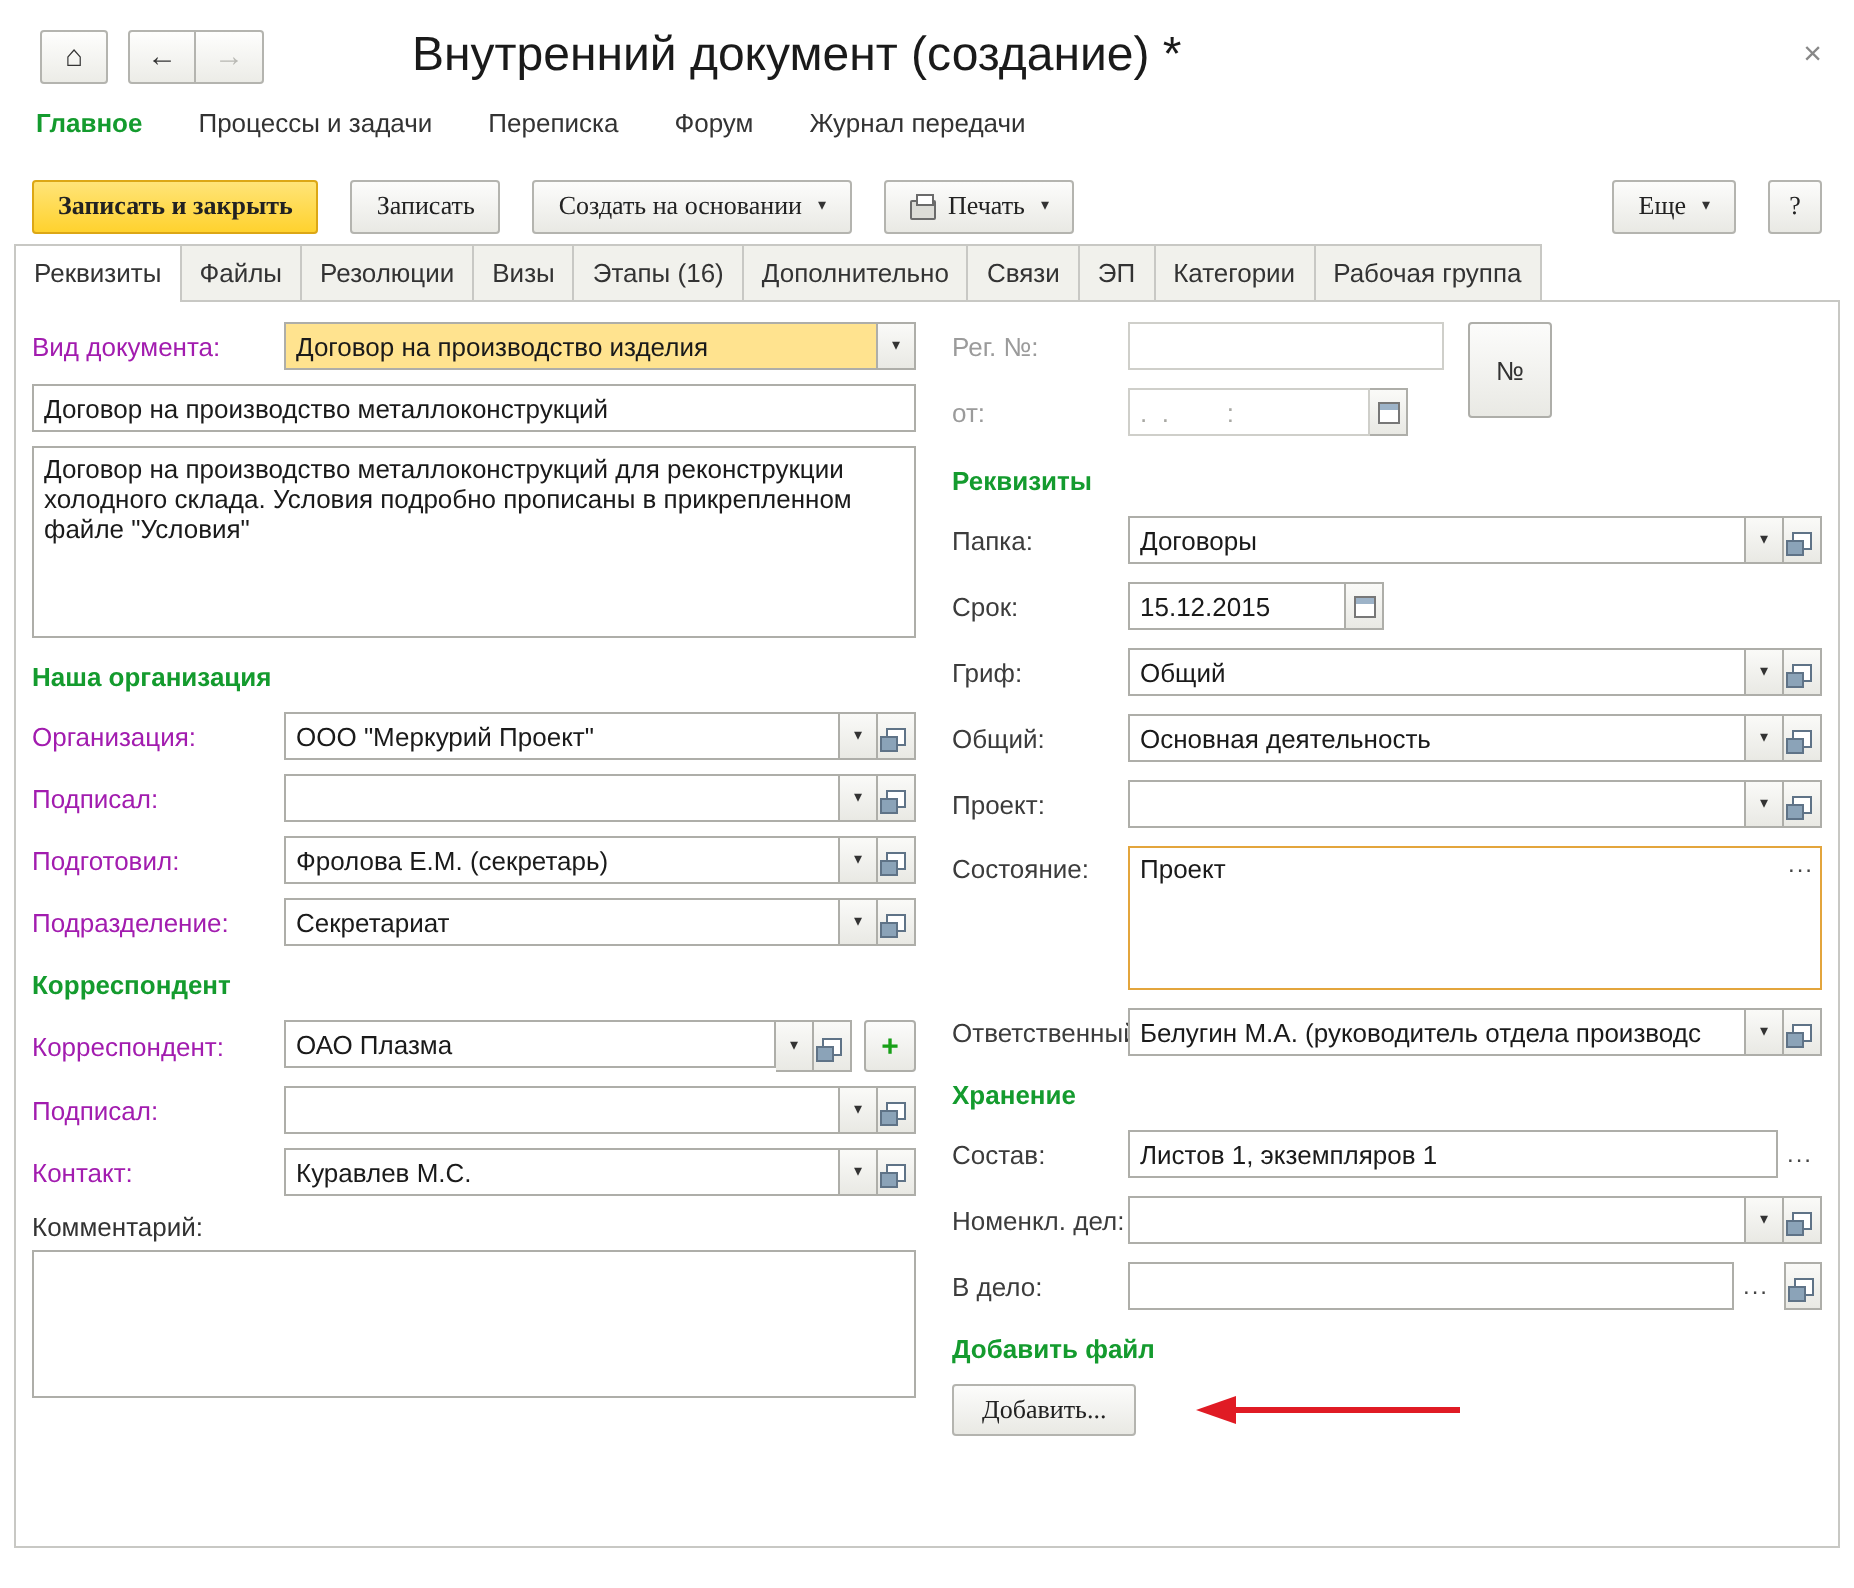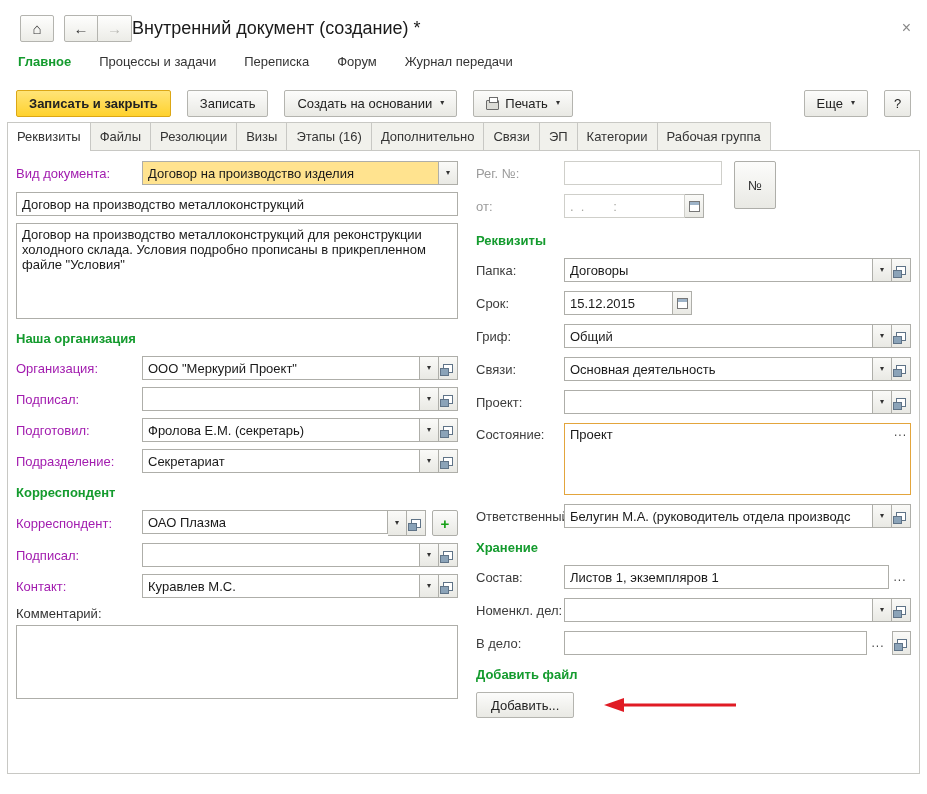--- a/index.html
+++ b/index.html
@@ -8,33 +8,33 @@
   .window{width:927px;height:794px;position:relative;background:#fff;overflow:hidden}
 
   
   .titlebar{display:flex;align-items:center;padding:10px 16px 0 20px;height:46px}
   .nbtn{height:27px;min-width:34px;border:1px solid #b4b4af;border-radius:2px;
         background:linear-gradient(#fefefd,#ecece7);display:inline-flex;align-items:center;
         justify-content:center;font-size:15px;color:#333;cursor:pointer;font-family:inherit}
   .nav-pair{display:flex;margin-left:10px}
   .nav-pair .nbtn:first-child{border-radius:2px 0 0 2px}
   .nav-pair .nbtn:last-child{border-left:none;border-radius:0 2px 2px 0;color:#b9b9b4}
-  .title{font-size:18px;color:#1a1a1a;white-space:nowrap}
+  .title{font-size:24px;margin-left:74px;color:#1a1a1a;white-space:nowrap}
   .close-btn{margin-left:auto;background:none;border:none;font-size:16px;color:#888;cursor:pointer;font-family:inherit}
 
   
   .menubar{display:flex;gap:28px;padding:8px 18px 0;height:32px;align-items:flex-start}
   .mitem{cursor:pointer;color:#333;white-space:nowrap}
   .mitem.active{color:#149b2e;font-weight:700}
 
   
   .toolbar{display:flex;align-items:center;gap:16px;padding:6px 16px 0;height:44px}
   .btn{height:27px;padding:0 12px;border:1px solid #b4b4af;border-radius:2px;
        background:linear-gradient(#fcfcfb,#e9e9e4);display:inline-flex;align-items:center;gap:6px;
-       font-size:13px;color:#222;cursor:pointer;font-family:Liberation Sans, sans-serif;white-space:nowrap}
+       font-size:13px;color:#222;cursor:pointer;font-family:Liberation Serif, serif;white-space:nowrap}
   .btn-primary{background:linear-gradient(#ffe478,#ffd22e);border-color:#dca715;font-weight:700}
   .btn .caret{font-size:8px;color:#333;margin-left:2px}
   .spacer{flex:1}
   .btn.help{width:27px;padding:0;justify-content:center}
   .printico{width:13px;height:10px;position:relative;flex:none;border:1px solid #6b6b6b;background:#dcdcd7;border-radius:1px;margin-top:3px}
   .printico:before{content:"";position:absolute;left:2px;top:-4px;width:7px;height:4px;background:#fff;border:1px solid #6b6b6b}
 
   
   .tabstrip{display:flex;margin:0 7px;align-items:flex-end;position:relative;z-index:2}
   .tab{border:1px solid #c8c8c4;border-right:none;border-bottom:none;background:#f1f1ec;
@@ -335,21 +335,21 @@
           <button class="cbtn">
               <span class="caret">▾</span>
             </button>
           <button class="cbtn">
               <span class="openico"></span>
             </button>
         </div>
       </div>
 
       <div class="row">
-        <label class="rlbl">Связи:</label>
+        <label class="rlbl">Общий:</label>
         <div class="ctl">
           <input class="fld" value="Основная деятельность" style="">
           <button class="cbtn">
               <span class="caret">▾</span>
             </button>
           <button class="cbtn">
               <span class="openico"></span>
             </button>
         </div>
       </div>

